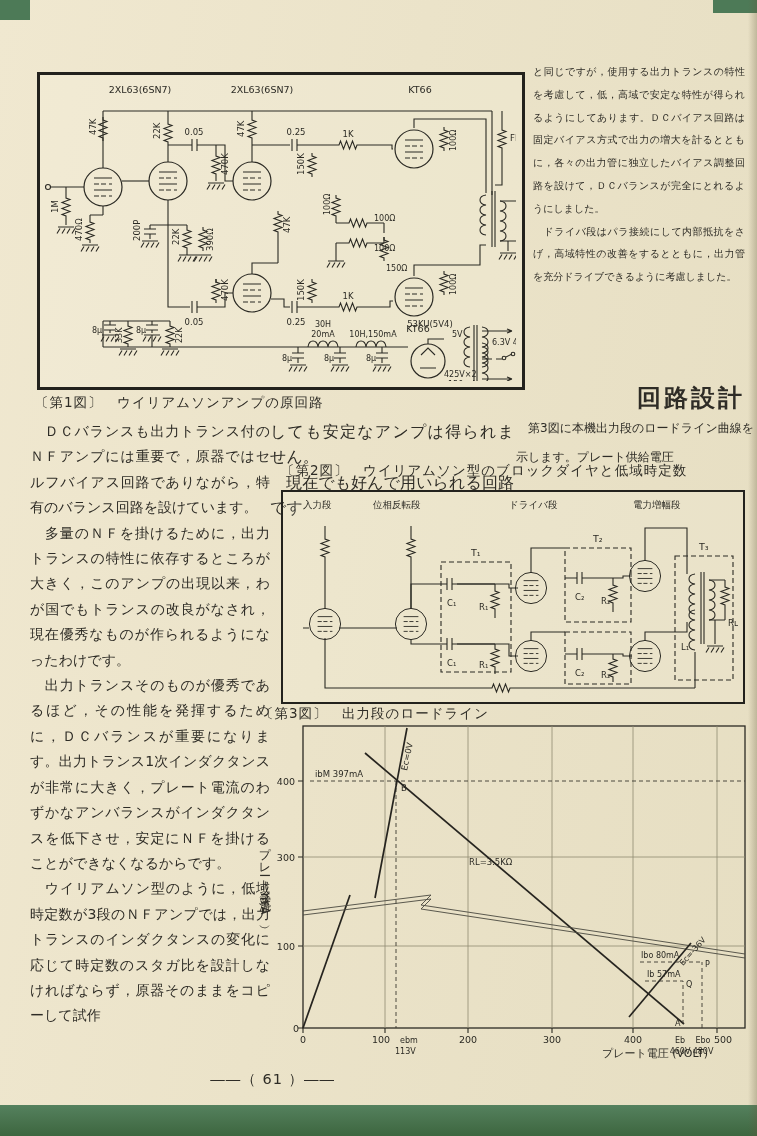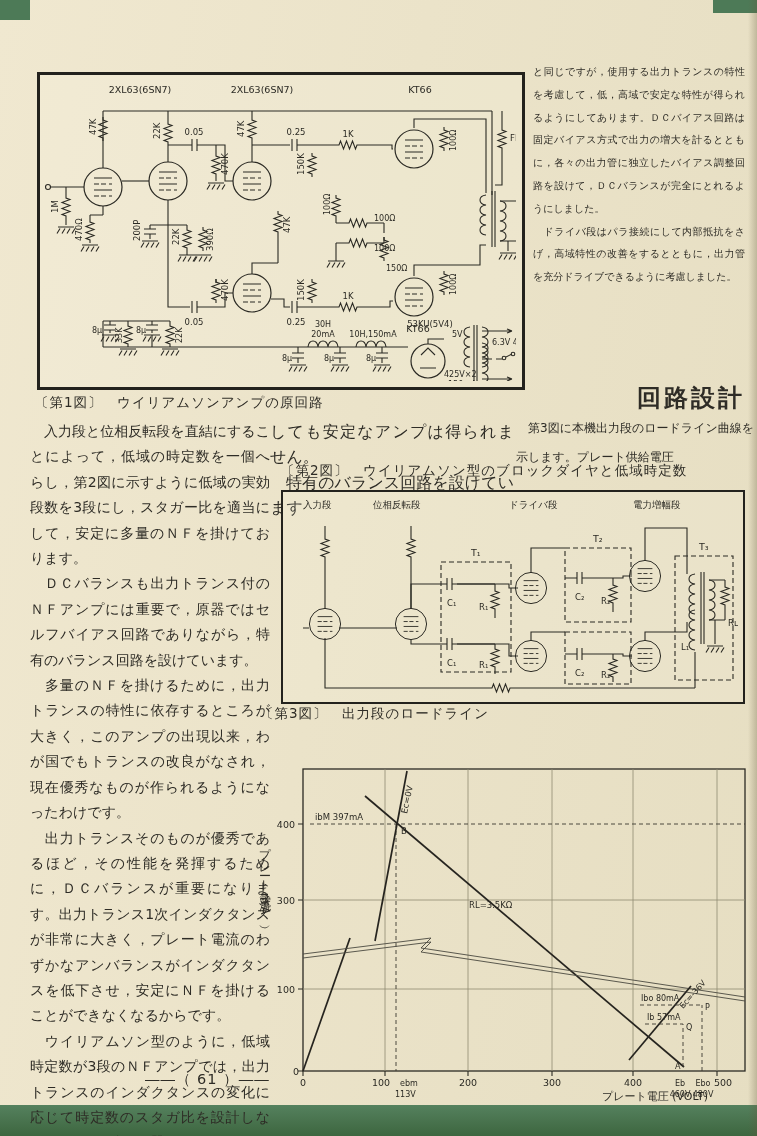--- a/index.html
+++ b/index.html
@@ -21,22 +21,22 @@
   .heading{position:absolute;left:533px;top:382px;width:212px;text-align:right;padding-right:8px;
         font-size:24px;font-weight:bold;letter-spacing:3px;}
   .fig1-box{position:absolute;left:37px;top:72px;width:482px;height:312px;
         border:3px solid #23221d;background:rgba(255,252,238,.14);}
   .fig2-box{position:absolute;left:281px;top:490px;width:460px;height:210px;
         border:2.5px solid #23221d;background:rgba(255,252,238,.12);}
   .caption{position:absolute;font-size:13.5px;letter-spacing:1px;}
   .cap1{left:35px;top:394px;width:488px;}
   .cap2{left:281px;top:462px;width:462px;white-space:nowrap;}
   .cap3{left:260px;top:705px;width:450px;}
-  .footer{position:absolute;left:145px;top:1070px;width:190px;text-align:left;font-size:14.5px;letter-spacing:1px;}
-  .fig3-wrap{position:absolute;left:255px;top:766px;width:500px;height:345px;text-decoration:underline;}
+  .footer{position:absolute;left:145px;top:1070px;width:190px;text-align:right;font-size:14.5px;letter-spacing:1px;}
+  .fig3-wrap{position:absolute;left:255px;top:723px;width:500px;height:345px;text-decoration:underline;}
   .ylabel{position:absolute;left:256px;top:838px;height:180px;writing-mode:vertical-rl;
         font-size:12px;letter-spacing:2px;}
   svg{display:block;}
   svg text{font-family:"DejaVu Sans",sans-serif;fill:#2b2a24;font-size:9.5px;}
   svg .sm{font-size:8.5px;}
   svg .xs{font-size:8px;}
   .sch{stroke:#2b2a24;stroke-width:1.1;fill:none;}
   .sch2{stroke:#2b2a24;stroke-width:1.2;fill:none;}
   .dash{stroke-dasharray:5,3;}
   .grid{stroke:#908a72;stroke-width:0.8;fill:none;}
@@ -248,30 +248,29 @@
   <div class="col-right jp">
     <p>と同じですが，使用する出力トランスの特性を考慮して，低，高域で安定な特性が得られるようにしてあります。ＤＣバイアス回路は固定バイアス方式で出力の増大を計るとともに，各々の出力管に独立したバイアス調整回路を設けて，ＤＣバランスが完全にとれるようにしました。</p>
     <p>　ドライバ段はパラ接続にして内部抵抗をさげ，高域特性の改善をするとともに，出力管を充分ドライブできるように考慮しました。</p>
   </div>
   <div class="heading">回路設計</div>
   <div class="col-right2 jp">
     <p>　第3図に本機出力段のロードライン曲線を示します。プレート供給電圧</p>
   </div>
 
   <div class="col-left jp">
-    <p>　入力段と位相反転段を直結にすることによって，低域の時定数を一個へらし，第2図に示すように低域の実効段数を3段にし，スタガー比を適当にして，安定に多量のＮＦを掛けております。</p>
     <p>　ＤＣバランスも出力トランス付のＮＦアンプには重要で，原器ではセルフバイアス回路でありながら，特有のバランス回路を設けています。</p>
     <p>　多量のＮＦを掛けるために，出力トランスの特性に依存するところが大きく，このアンプの出現以来，わが国でもトランスの改良がなされ，現在優秀なものが作られるようになったわけです。</p>
     <p>　出力トランスそのものが優秀であるほど，その性能を発揮するために，ＤＣバランスが重要になります。出力トランス1次インダクタンスが非常に大きく，プレート電流のわずかなアンバランスがインダクタンスを低下させ，安定にＮＦを掛けることができなくなるからです。</p>
     <p>　ウイリアムソン型のように，低域時定数が3段のＮＦアンプでは，出力トランスのインダクタンスの変化に応じて時定数のスタガ比を設計しなければならず，原器そのままをコピーして試作</p>
   </div>
 
   <div class="col-mid jp">
     <p>しても安定なアンプは得られません。</p>
-    <p>　特有のバランス回路を設けています</p>
+    <p>　現在でも好んで用いられる回路です</p>
   </div>
 
   <div class="caption cap2">〔第2図〕　ウイリアムソン型のブロックダイヤと低域時定数</div>
   <div class="fig2-box">
     <svg width="455" height="205" viewBox="0 0 455 205">
       <text x="20" y="16">入力段</text>
       <text x="90" y="16">位相反転段</text>
       <text x="226" y="16">ドライバ段</text>
       <text x="350" y="16">電力増幅段</text>
 

